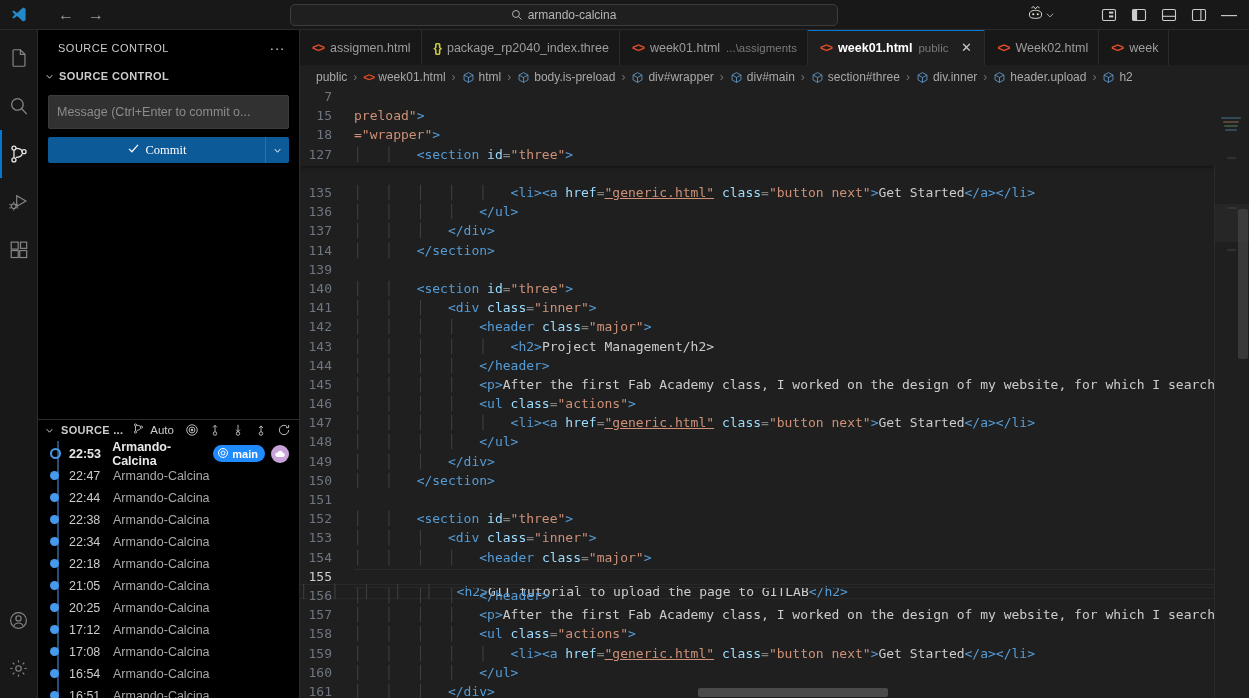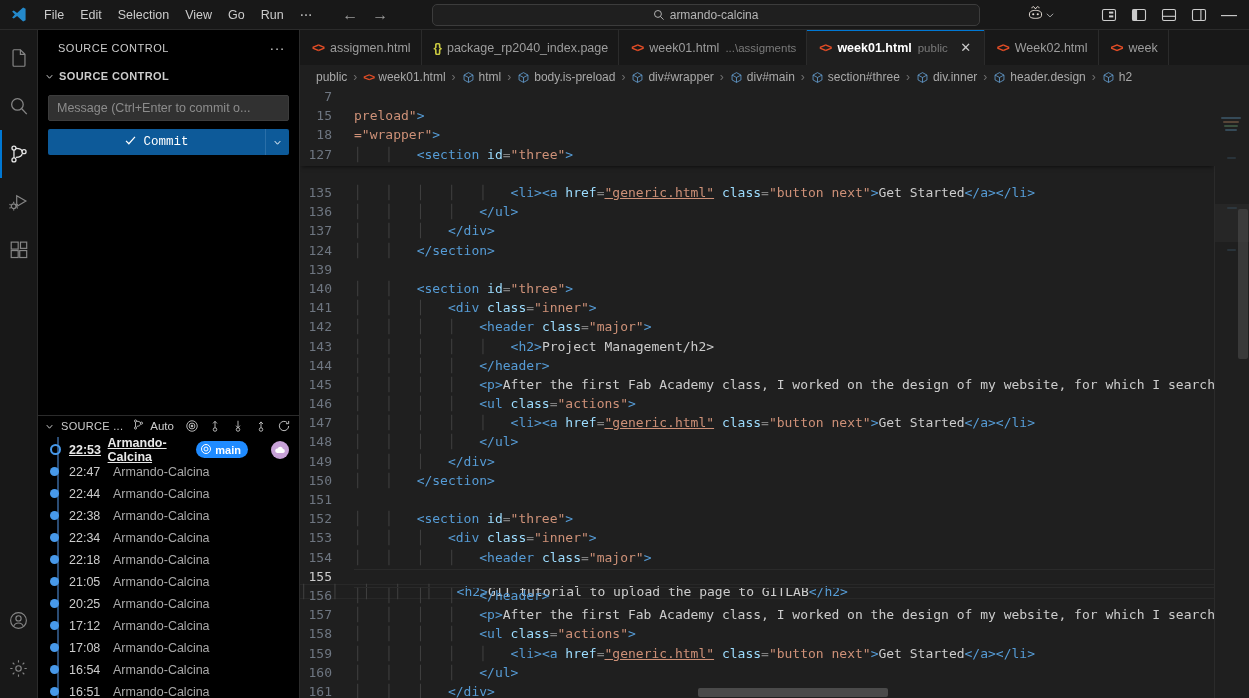--- a/index.html
+++ b/index.html
@@ -75,64 +75,64 @@
   .sb-title .dots { margin-left: auto; padding: 0 6px; color: #cccccc; cursor: default; font-size: 14px;}
   .sb-section-head {
     height: 22px; min-height: 22px; display: flex; align-items: center; gap: 3px;
     padding-left: 4px; font-size: 11px; font-weight: bold; color: #cccccc;
     letter-spacing: .4px;
   }
   .chev { width: 14px; display: inline-flex; justify-content: center; color: #cccccc; }
   .scm-input-wrap { padding: 8px 10px 0 10px; }
   .scm-input {
     width: 100%; height: 26px; background: #313131; border: 1px solid #3c3c3c;
-    border-radius: 2px; color: #9d9d9d; font-size: 12.5px; padding: 8px 8px;
+    border-radius: 2px; color: #9d9d9d; font-size: 12.5px; padding: 16px 8px;
     font-family: "Liberation Sans", sans-serif;
   }
   .scm-input::placeholder { color: #8c8c8c; }
   .commit-row { padding: 8px 10px 0 10px; display: flex; }
   .commit-btn {
     flex: 1; height: 26px; background: #0d5a99; color: #ffffff;
     display: flex; align-items: center; justify-content: center; gap: 6px;
     font-size: 12.5px; border: none; border-radius: 2px 0 0 2px; cursor: default;
-    font-family: Liberation Mono, monospace;
+    font-family: Liberation Serif, serif;
   }
   .commit-split {
     width: 24px; height: 26px; background: #0d5a99; color: #ffffff;
     display: flex; align-items: center; justify-content: center;
     border-left: 1px solid #2a6fa8; border-radius: 0 2px 2px 0; cursor: default;
   }
   .sb-spacer { flex: 1; }
 
   
   .graph-head {
     height: 22px; min-height: 22px; display: flex; align-items: center; gap: 5px;
     padding-left: 4px; border-top: 1px solid #2b2b2b;
   }
-  .graph-head .gh-label { font-size: 11px; font-weight: normal; color: #cccccc; letter-spacing: .3px; }
+  .graph-head .gh-label { font-size: 11px; font-weight: bold; color: #cccccc; letter-spacing: .3px; }
   .graph-head .gh-auto { font-size: 11.5px; color: #cccccc; }
   .gh-icons { margin-left: 6px; display: flex; align-items: center; gap: 9px; }
   .gh-icons .gi { color: #cccccc; display: inline-flex; cursor: default; }
   .history { flex: 1; overflow: hidden; position: relative; padding-top: 2px;}
   .hist-row {
     height: 22px; display: flex; align-items: center; position: relative;
     padding-left: 12px; font-size: 12.5px; color: #a8a8a8; cursor: default;
   }
   .graph-line {
     position: absolute; left: 19px; top: 0; bottom: 0; width: 2px; background: #4d8bd4; opacity: .55;
   }
   .node {
     width: 9px; height: 9px; border-radius: 50%; background: #4799eb;
     margin-right: 10px; flex: 0 0 auto; z-index: 2;
   }
   .node.hollow { background: transparent; border: 2px solid #4799eb; width: 11px; height: 11px; margin-right: 8px;}
   .hist-time { width: 38px; color: #cccccc; }
-  .hist-row.current .hist-time, .hist-row.current .hist-author { color: #e8e8e8; font-weight: bold; text-decoration: underline; }
+  .hist-row.current .hist-time, .hist-row.current .hist-author { color: #e8e8e8; font-weight: bold; }
   .hist-author { margin-left: 6px; }
-  .badges { margin-left: auto; display: flex; align-items: center; gap: 23px; padding-right: 10px; }
+  .badges { margin-left: auto; display: flex; align-items: center; gap: 6px; padding-right: 10px; }
   .badge-main {
     background: #1f8bff; color: #ffffff; font-size: 11px; font-weight: bold;
     border-radius: 9px; height: 17px; padding: 0 7px 0 4px;
     display: flex; align-items: center; gap: 3px;
   }
   .badge-cloud {
     width: 18px; height: 18px; border-radius: 50%; background: #c8a2d8;
     display: flex; align-items: center; justify-content: center; color: #ffffff;
   }
 
@@ -207,29 +207,20 @@
 </head>
 <body>
 
 <div class="app">
 
   <div class="titlebar">
     <div class="vscode-logo">
       <svg width="17" height="17" viewBox="0 0 24 24">
         <path d="M18.5 2.2 10 10 5.3 6.4 3 7.6l3.9 4.4L3 16.4l2.3 1.2L10 14l8.5 7.8L22 20V4z" fill="#2489ca"></path>
       </svg>
-    </div>
-    <div class="menu">
-      <div class="menu-item">File</div>
-      <div class="menu-item">Edit</div>
-      <div class="menu-item">Selection</div>
-      <div class="menu-item">View</div>
-      <div class="menu-item">Go</div>
-      <div class="menu-item">Run</div>
-      <div class="menu-item">⋯</div>
     </div>
     <div class="nav-arrows">
       <span class="nav-arrow">←</span>
       <span class="nav-arrow">→</span>
     </div>
     <div class="search-wrap">
       <div class="searchbox">
         <span class="search-glyph">
           <svg width="12" height="12" viewBox="0 0 16 16">
               <circle cx="6.6" cy="6.6" r="4.6" fill="none" stroke="#b5b5b5" stroke-width="1.3"></circle>
@@ -512,21 +503,21 @@
 
     <div class="editor-area">
 
       <div class="tabsbar" id="tabsbar">
           <div class="tab">
             <span class="ticon">&lt;&gt;</span>
             <span>assigmen.html</span>
           </div>
           <div class="tab">
             <span class="ticon json">{}</span>
-            <span>package_rp2040_index.page</span>
+            <span>package_rp2040_index.three</span>
           </div>
           <div class="tab">
             <span class="ticon">&lt;&gt;</span>
             <span>week01.html</span>
             <span class="tdesc">...\assigments</span>
           </div>
           <div class="tab active">
             <span class="ticon">&lt;&gt;</span>
             <span style="font-weight: bold;">week01.html</span>
             <span class="tdesc">public</span>
@@ -614,41 +605,41 @@
             <span>div.inner</span>
           </span>
           <span class="bc-sep">›</span>
           <span class="bc-item">
             <span class="sym-icon">
               <svg width="13" height="13" viewBox="0 0 24 24" fill="none" stroke="#6aa9e0" stroke-width="1.4">
                 <path d="M12 3 3.8 7.5v9L12 21l8.2-4.5v-9z"></path>
                 <path d="M3.8 7.5 12 12l8.2-4.5M12 12v9"></path>
               </svg>
             </span>
-            <span>header.design</span>
+            <span>header.upload</span>
           </span>
           <span class="bc-sep">›</span>
           <span class="bc-item">
             <span class="sym-icon">
               <svg width="13" height="13" viewBox="0 0 24 24" fill="none" stroke="#6aa9e0" stroke-width="1.4">
                 <path d="M12 3 3.8 7.5v9L12 21l8.2-4.5v-9z"></path>
                 <path d="M3.8 7.5 12 12l8.2-4.5M12 12v9"></path>
               </svg>
             </span>
             <span>h2</span>
           </span>
         </div>
 
       <div class="code-wrap">
         <div class="code-scroll">
           <div id="code-lines" style="padding-top: 96px;">
               <div class="line"><span class="ln">135</span><span class="ltext"><span class="ind">│   </span><span class="ind">│   </span><span class="ind">│   </span><span class="ind">│   </span><span class="ind">│   </span><span class="tag">&lt;li&gt;</span><span class="tag">&lt;a </span><span class="attr">href</span><span class="punc">=</span><span class="strlink">"generic.html"</span><span class="txt"> </span><span class="attr">class</span><span class="punc">=</span><span class="str">"button next"</span><span class="tag">&gt;</span><span class="txt">Get Started</span><span class="tag">&lt;/a&gt;</span><span class="tag">&lt;/li&gt;</span></span></div>
               <div class="line"><span class="ln">136</span><span class="ltext"><span class="ind">│   </span><span class="ind">│   </span><span class="ind">│   </span><span class="ind">│   </span><span class="tag">&lt;/ul&gt;</span></span></div>
               <div class="line"><span class="ln">137</span><span class="ltext"><span class="ind">│   </span><span class="ind">│   </span><span class="ind">│   </span><span class="tag">&lt;/div&gt;</span></span></div>
-              <div class="line"><span class="ln">124</span><span class="ltext"><span class="ind">│   </span><span class="ind">│   </span><span class="tag">&lt;/section&gt;</span></span></div>
+              <div class="line"><span class="ln">114</span><span class="ltext"><span class="ind">│   </span><span class="ind">│   </span><span class="tag">&lt;/section&gt;</span></span></div>
               <div class="line"><span class="ln">139</span><span class="ltext"></span></div>
               <div class="line"><span class="ln">140</span><span class="ltext"><span class="ind">│   </span><span class="ind">│   </span><span class="tag">&lt;section </span><span class="attr">id</span><span class="punc">=</span><span class="str">"three"</span><span class="tag">&gt;</span></span></div>
               <div class="line"><span class="ln">141</span><span class="ltext"><span class="ind">│   </span><span class="ind">│   </span><span class="ind">│   </span><span class="tag">&lt;div </span><span class="attr">class</span><span class="punc">=</span><span class="str">"inner"</span><span class="tag">&gt;</span></span></div>
               <div class="line"><span class="ln">142</span><span class="ltext"><span class="ind">│   </span><span class="ind">│   </span><span class="ind">│   </span><span class="ind">│   </span><span class="tag">&lt;header </span><span class="attr">class</span><span class="punc">=</span><span class="str">"major"</span><span class="tag">&gt;</span></span></div>
               <div class="line"><span class="ln">143</span><span class="ltext"><span class="ind">│   </span><span class="ind">│   </span><span class="ind">│   </span><span class="ind">│   </span><span class="ind">│   </span><span class="tag">&lt;h2&gt;</span><span class="txt">Project Management/h2&gt;</span></span></div>
               <div class="line"><span class="ln">144</span><span class="ltext"><span class="ind">│   </span><span class="ind">│   </span><span class="ind">│   </span><span class="ind">│   </span><span class="tag">&lt;/header&gt;</span></span></div>
               <div class="line"><span class="ln">145</span><span class="ltext"><span class="ind">│   </span><span class="ind">│   </span><span class="ind">│   </span><span class="ind">│   </span><span class="tag">&lt;p&gt;</span><span class="txt">After the first Fab Academy class, I worked on the design of my website, for which I searched</span></span></div>
               <div class="line"><span class="ln">146</span><span class="ltext"><span class="ind">│   </span><span class="ind">│   </span><span class="ind">│   </span><span class="ind">│   </span><span class="tag">&lt;ul </span><span class="attr">class</span><span class="punc">=</span><span class="str">"actions"</span><span class="tag">&gt;</span></span></div>
               <div class="line"><span class="ln">147</span><span class="ltext"><span class="ind">│   </span><span class="ind">│   </span><span class="ind">│   </span><span class="ind">│   </span><span class="ind">│   </span><span class="tag">&lt;li&gt;</span><span class="tag">&lt;a </span><span class="attr">href</span><span class="punc">=</span><span class="strlink">"generic.html"</span><span class="txt"> </span><span class="attr">class</span><span class="punc">=</span><span class="str">"button next"</span><span class="tag">&gt;</span><span class="txt">Get Started</span><span class="tag">&lt;/a&gt;</span><span class="tag">&lt;/li&gt;</span></span></div>
               <div class="line"><span class="ln">148</span><span class="ltext"><span class="ind">│   </span><span class="ind">│   </span><span class="ind">│   </span><span class="ind">│   </span><span class="tag">&lt;/ul&gt;</span></span></div>

